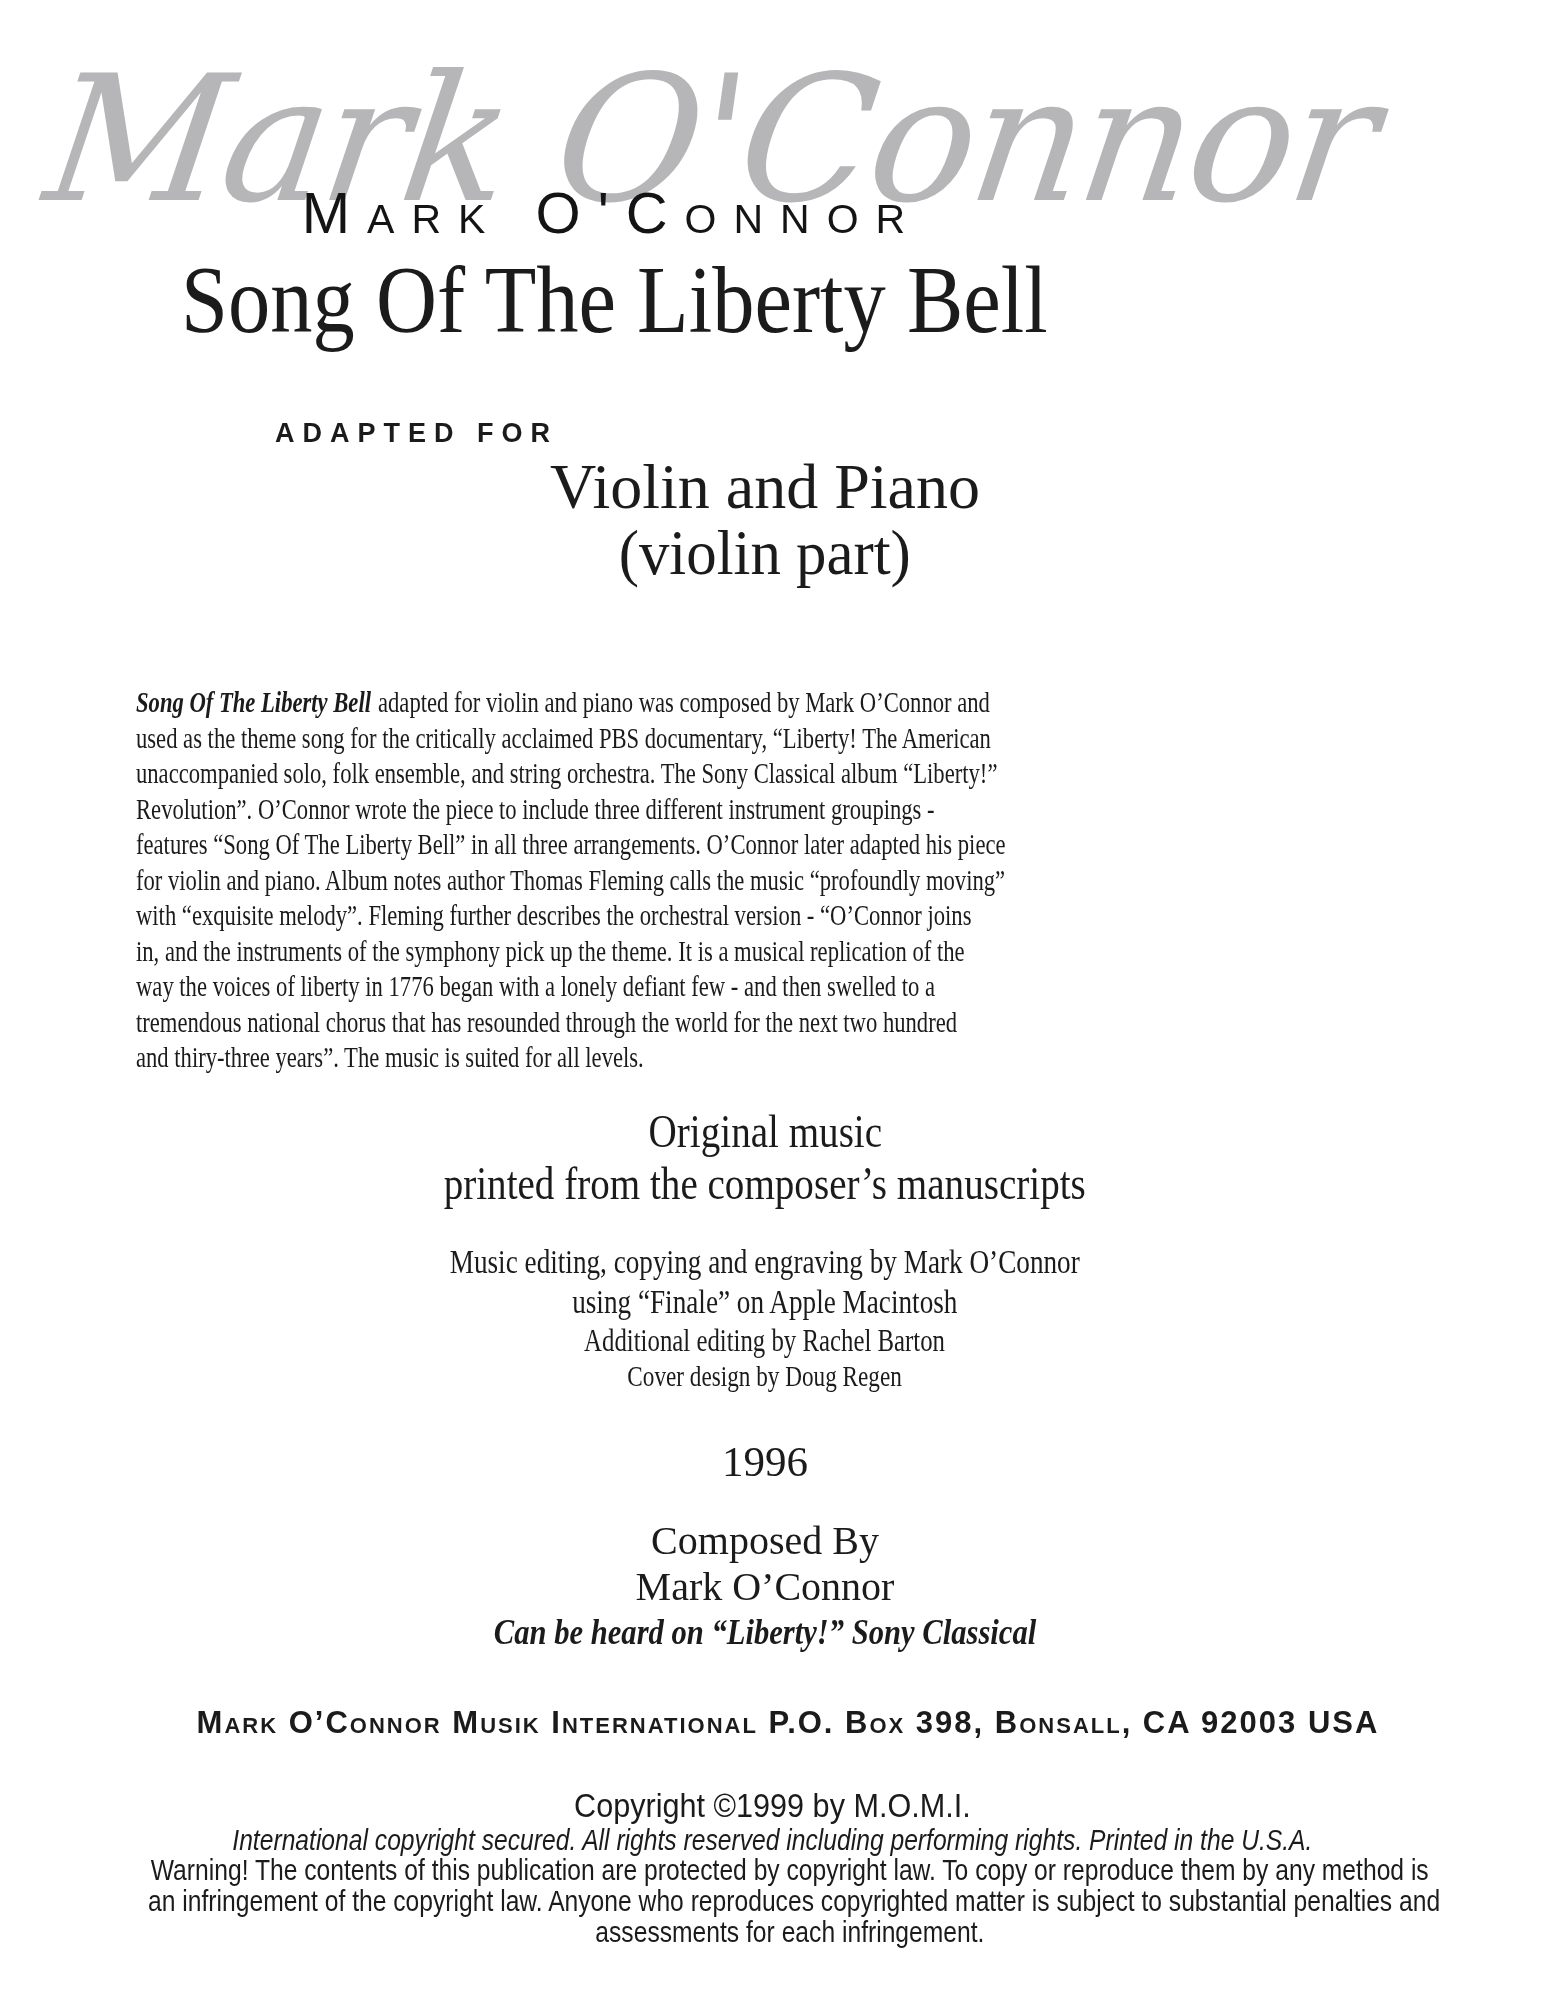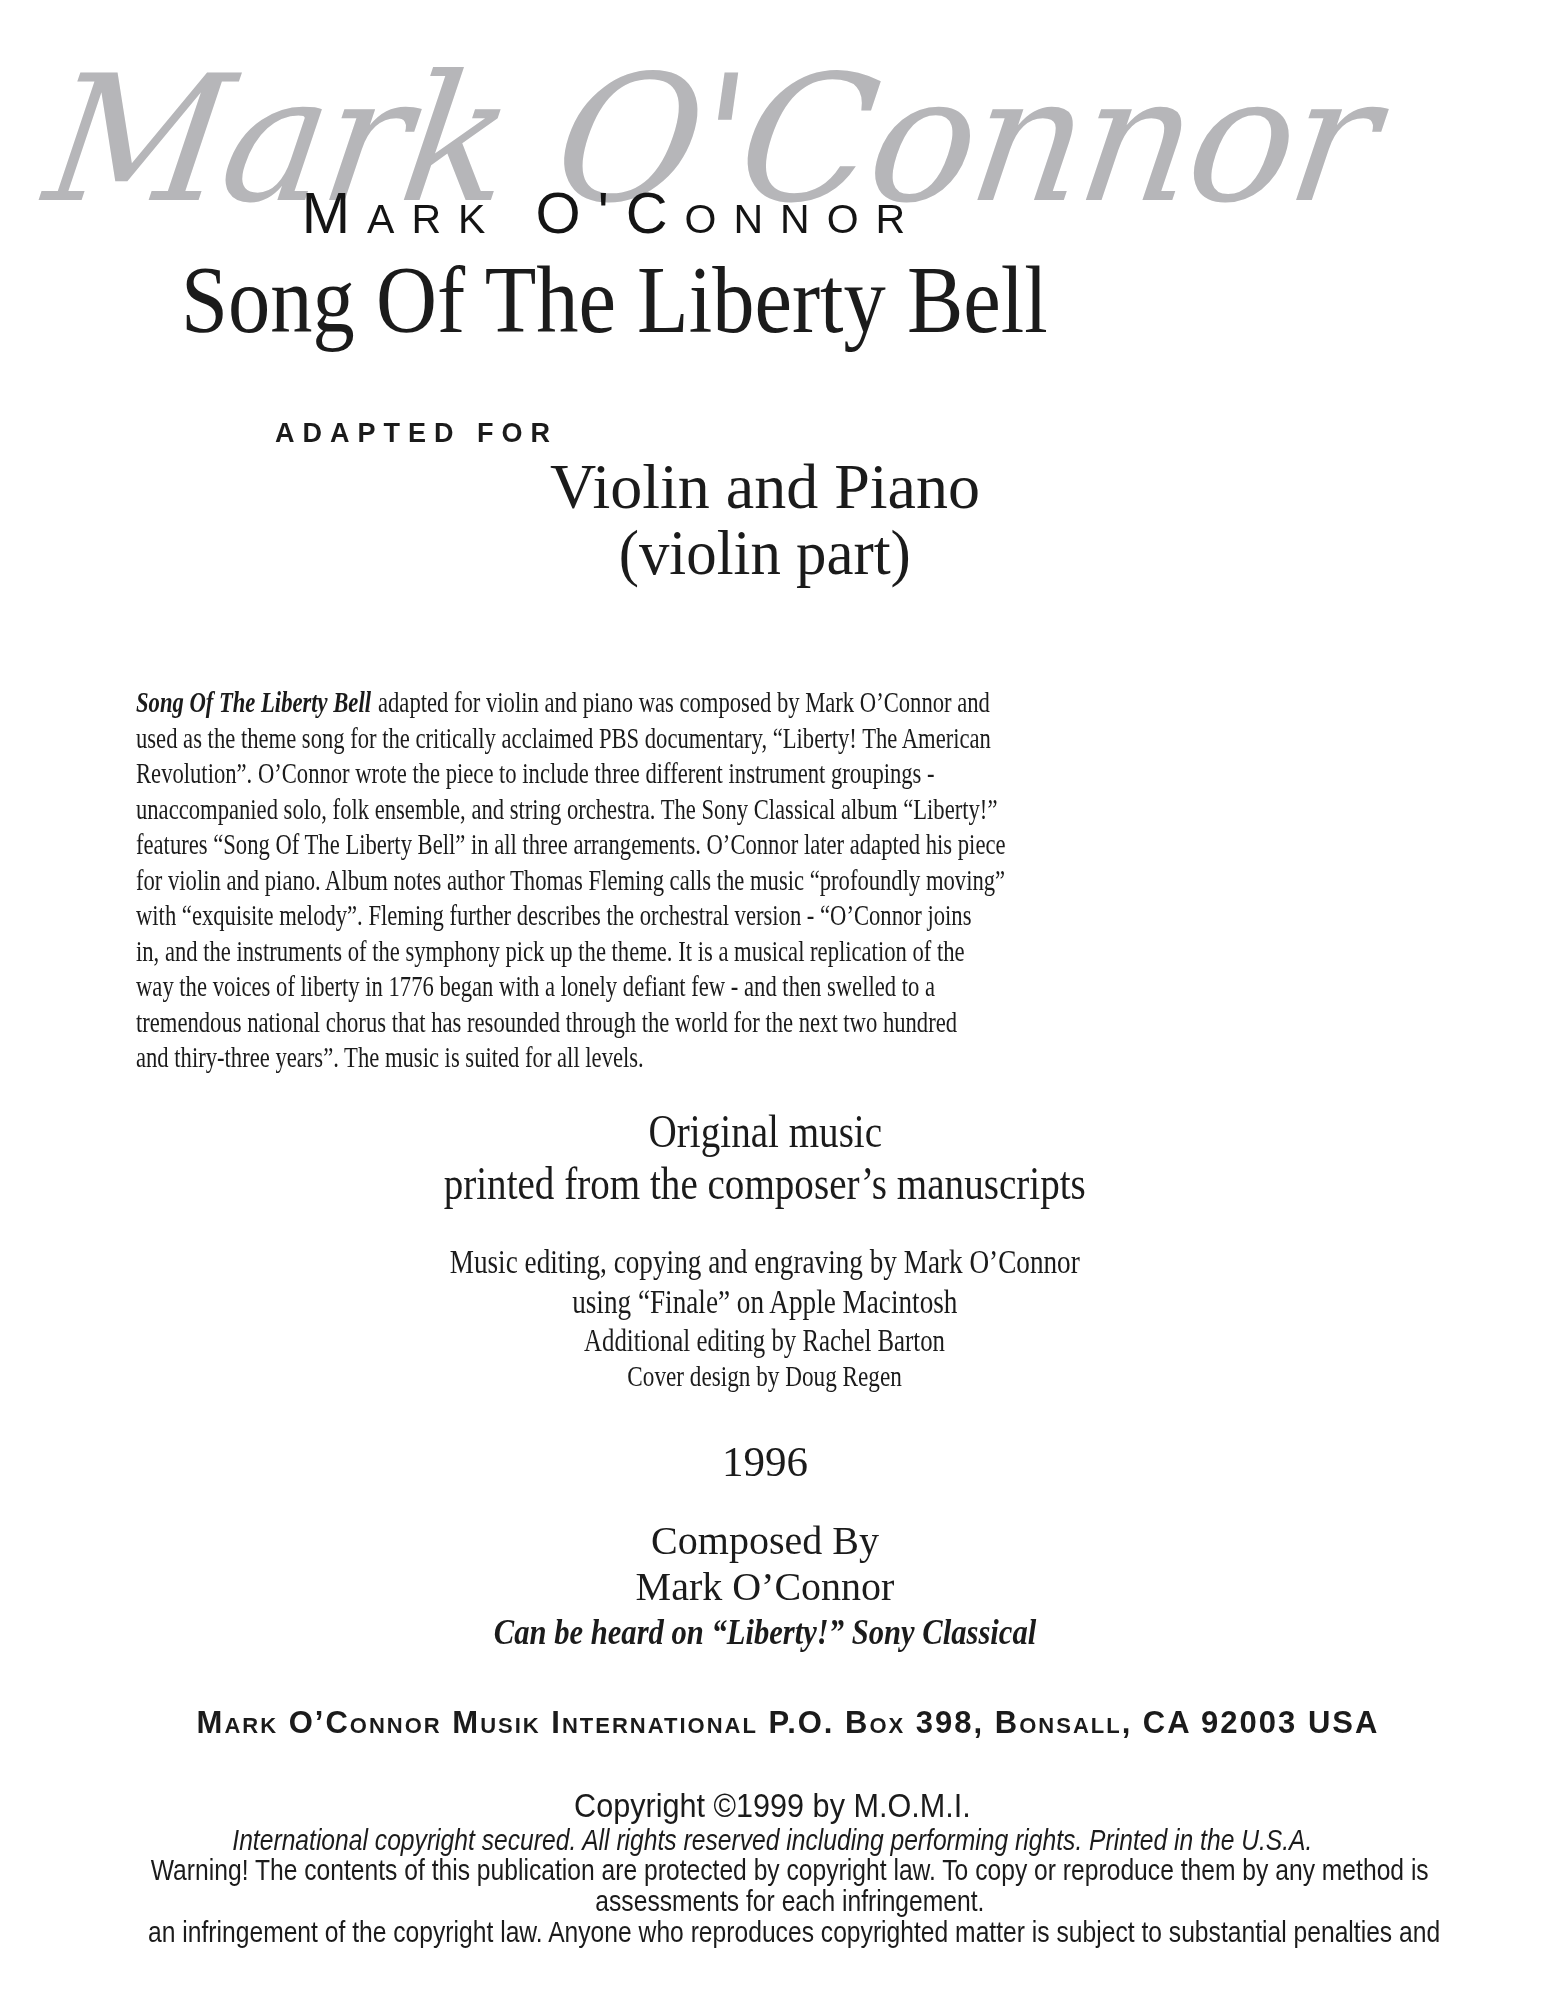--- a/index.html
+++ b/index.html
@@ -112,22 +112,22 @@
   </div>
 
   <div class="wrapA">
     <div class="description">
       <div class="pline">
         <span class="sq s78 oL">
           <span class="desc-lead">Song Of The Liberty Bell</span><span>adapted for violin and piano was composed by Mark O’Connor and</span>
         </span>
       </div>
       <div class="pline"><span class="sq s78 oL">used as the theme song for the critically acclaimed PBS documentary, “Liberty! The American</span></div>
+      <div class="pline"><span class="sq s78 oL">unaccompanied solo, folk ensemble, and string orchestra. The Sony Classical album “Liberty!”</span></div>
       <div class="pline"><span class="sq s78 oL">Revolution”. O’Connor wrote the piece to include three different instrument groupings -</span></div>
-      <div class="pline"><span class="sq s78 oL">unaccompanied solo, folk ensemble, and string orchestra. The Sony Classical album “Liberty!”</span></div>
       <div class="pline"><span class="sq s78 oL">features “Song Of The Liberty Bell” in all three arrangements. O’Connor later adapted his piece</span></div>
       <div class="pline"><span class="sq s78 oL">for violin and piano. Album notes author Thomas Fleming calls the music “profoundly moving”</span></div>
       <div class="pline"><span class="sq s78 oL">with “exquisite melody”. Fleming further describes the orchestral version - “O’Connor joins</span></div>
       <div class="pline"><span class="sq s78 oL">in, and the instruments of the symphony pick up the theme. It is a musical replication of the</span></div>
       <div class="pline"><span class="sq s78 oL">way the voices of liberty in 1776 began with a lonely defiant few - and then swelled to a</span></div>
       <div class="pline"><span class="sq s78 oL">tremendous national chorus that has resounded through the world for the next two hundred</span></div>
       <div class="pline"><span class="sq s78 oL">and thiry-three years”. The music is suited for all levels.</span></div>
     </div>
   </div>
 
@@ -159,18 +159,18 @@
   <div class="wrapF">
     <div class="publisher">Mark O’Connor Musik International P.O. Box 398, Bonsall, CA 92003 USA</div>
     <div class="copyright">
       <span class="sq s90">Copyright ©1999 by M.O.M.I.</span>
     </div>
     <div class="rights">
       <span class="sq s85">International copyright secured. All rights reserved including performing rights. Printed in the U.S.A.</span>
     </div>
     <div class="warning">
       <div class="wline"><span class="sq s85">Warning! The contents of this publication are protected by copyright law. To copy or reproduce them by any method is</span></div>
+      <div class="wline"><span class="sq s85">an infringement of the copyright law. Anyone who reproduces copyrighted matter is subject to substantial penalties and</span></div>
       <div class="wline"><span class="sq s85">assessments for each infringement.</span></div>
-      <div class="wline"><span class="sq s85">an infringement of the copyright law. Anyone who reproduces copyrighted matter is subject to substantial penalties and</span></div>
     </div>
   </div>
 
 </div>
 
 </body></html>

